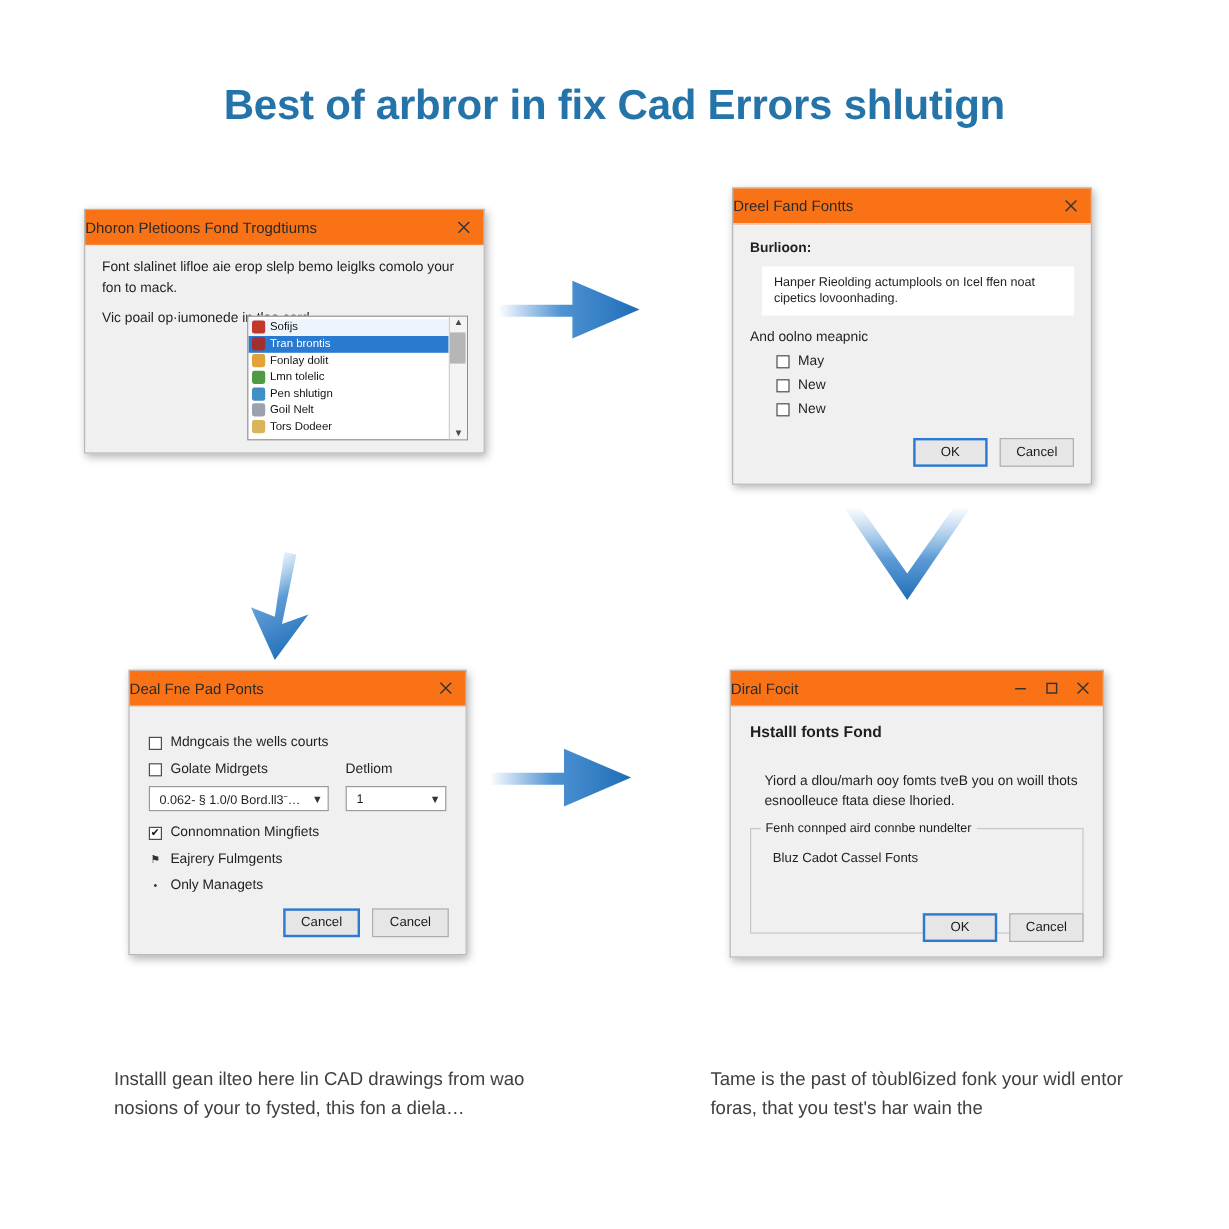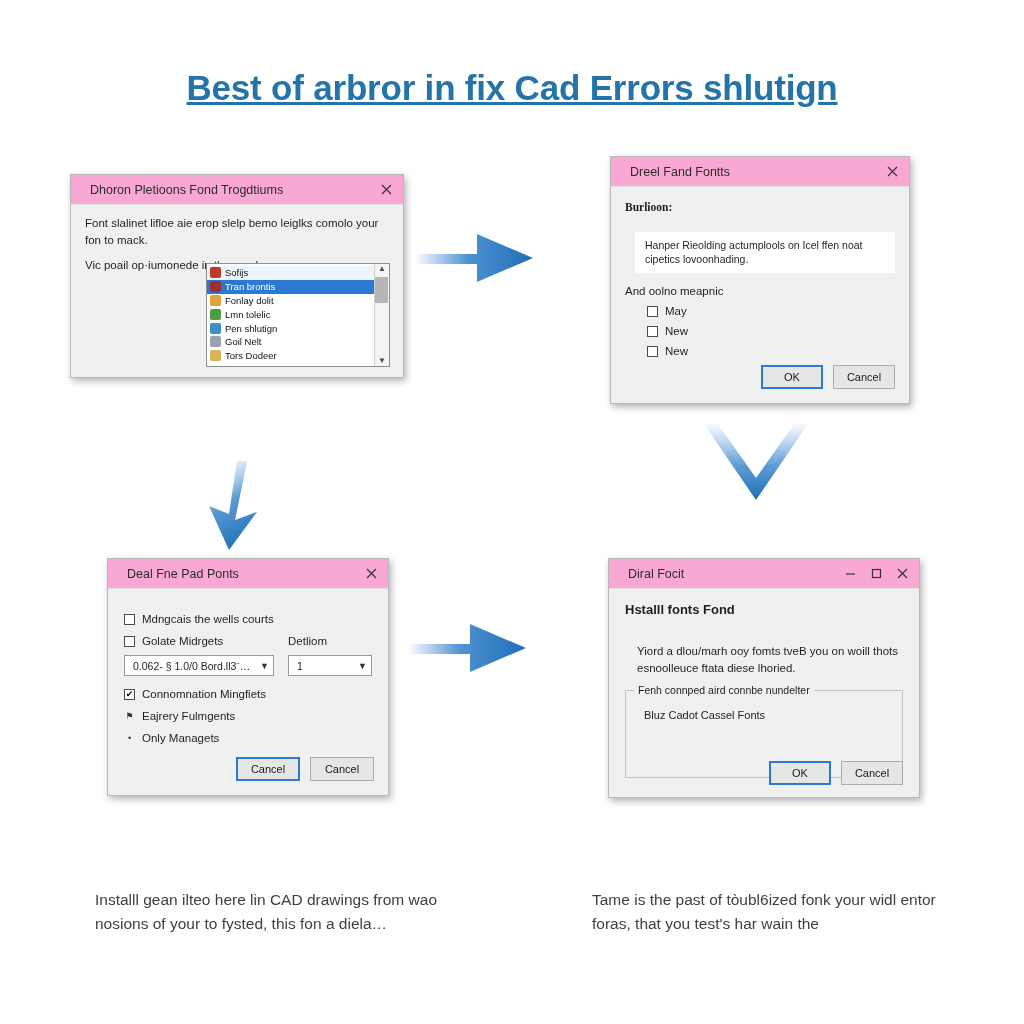--- a/index.html
+++ b/index.html
@@ -14,37 +14,36 @@
 
   
   .page-title {
     position:absolute;
     left:0; top:68px; width:1024px;
     text-align:center;
     font-size:35px;
     font-weight:bold;
     color:#2574a9;
     letter-spacing:-0.2px;
-    text-decoration:underline;
   }
 
   
   .dialog {
     position:absolute;
     background:#f0f0f0;
     border:1px solid #b8b8b8;
     box-shadow:2px 3px 7px rgba(0,0,0,0.30);
   }
   .dlg-titlebar {
     height:30px;
-    background:#f9a8d4;
+    background:#f97316;
     border-bottom:1px solid #e2e2e2;
     display:flex;
     align-items:center;
-    padding:0 4px 0 19px;
+    padding:0 4px 0 0;
   }
   .dlg-title-text {
     flex:1;
     font-size:12.5px;
     color:#2b2b2b;
     white-space:nowrap;
     overflow:hidden;
   }
   .win-btn {
     width:26px; height:24px;
@@ -227,21 +226,21 @@
 <div class="dialog" style="left:610px; top:156px; width:300px; height:248px;">
   <div class="dlg-titlebar">
     <div class="dlg-title-text">Dreel Fand Fontts</div>
     <div class="win-btn">
       <svg width="11" height="11" viewBox="0 0 11 11">
           <path d="M1 1 L10 10 M10 1 L1 10" stroke="#333" stroke-width="1.2" fill="none"></path>
         </svg>
     </div>
   </div>
   <div class="dlg-body">
-    <p class="body-text bold" style="margin-bottom:16px;font-family:Liberation Serif, serif;">Burlioon:</p>
+    <p class="body-text bold" style="margin-bottom:6px;">Burlioon:</p>
     <div class="readonly-field" style="margin-left:10px;">Hanper Rieolding actumplools on Icel ffen noat cipetics lovoonhading.</div>
     <p class="section-label">And oolno meapnic</p>
 
     <div style="padding-left:22px;">
       <div class="checkline" style="margin-bottom:8px;">
         <span class="cb"></span>
         <span>May</span>
       </div>
       <div class="checkline" style="margin-bottom:8px;">
         <span class="cb"></span>

